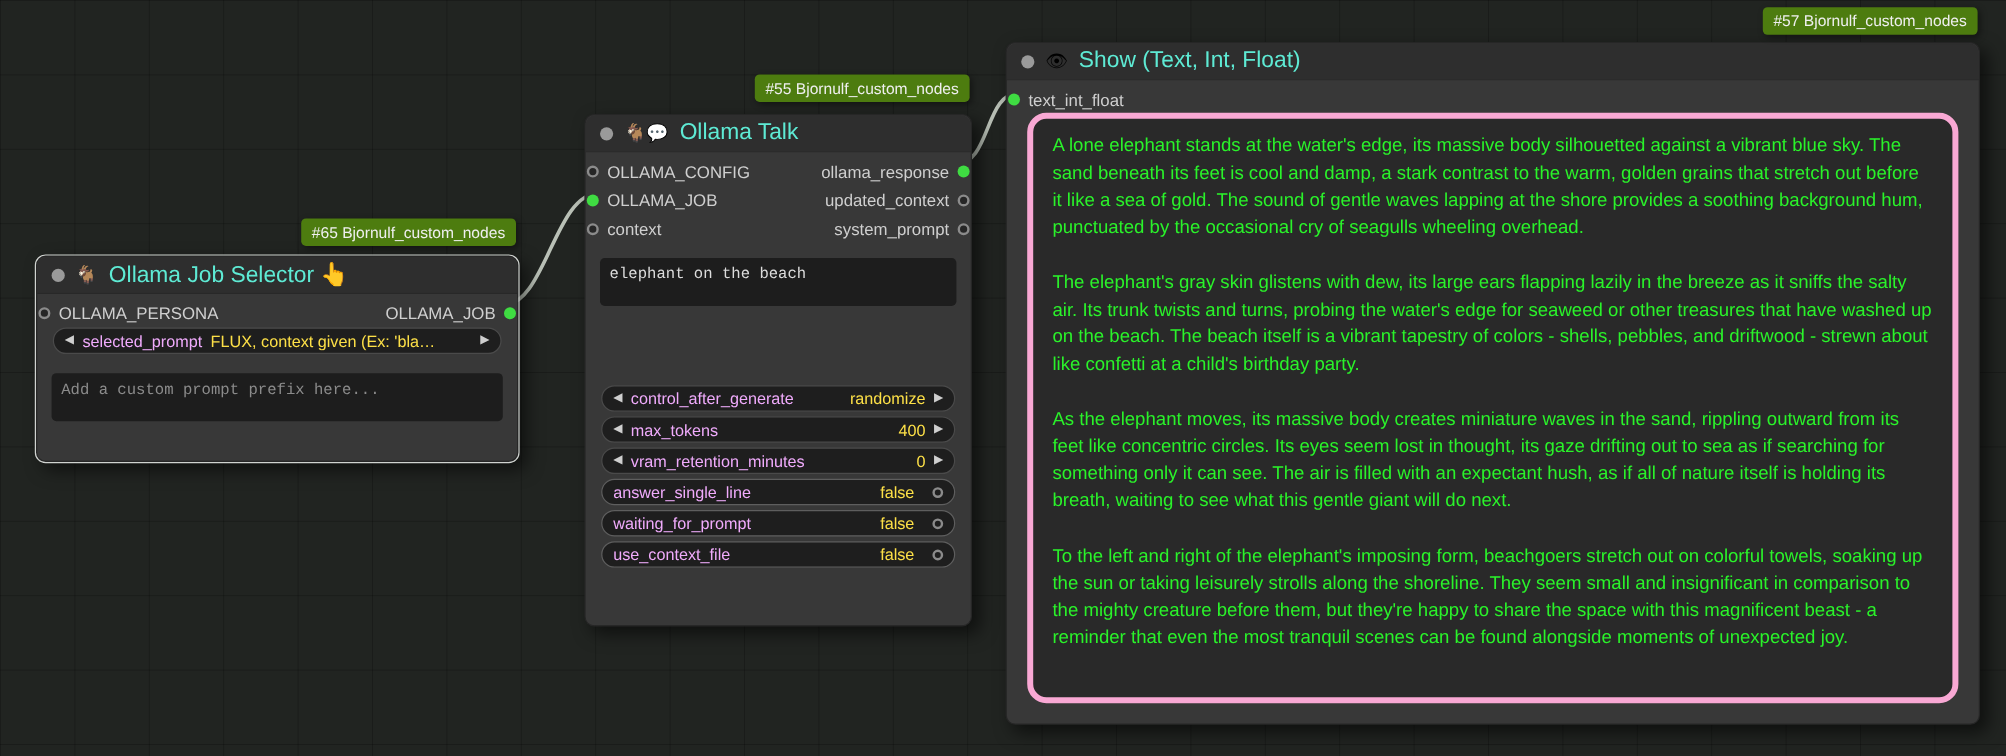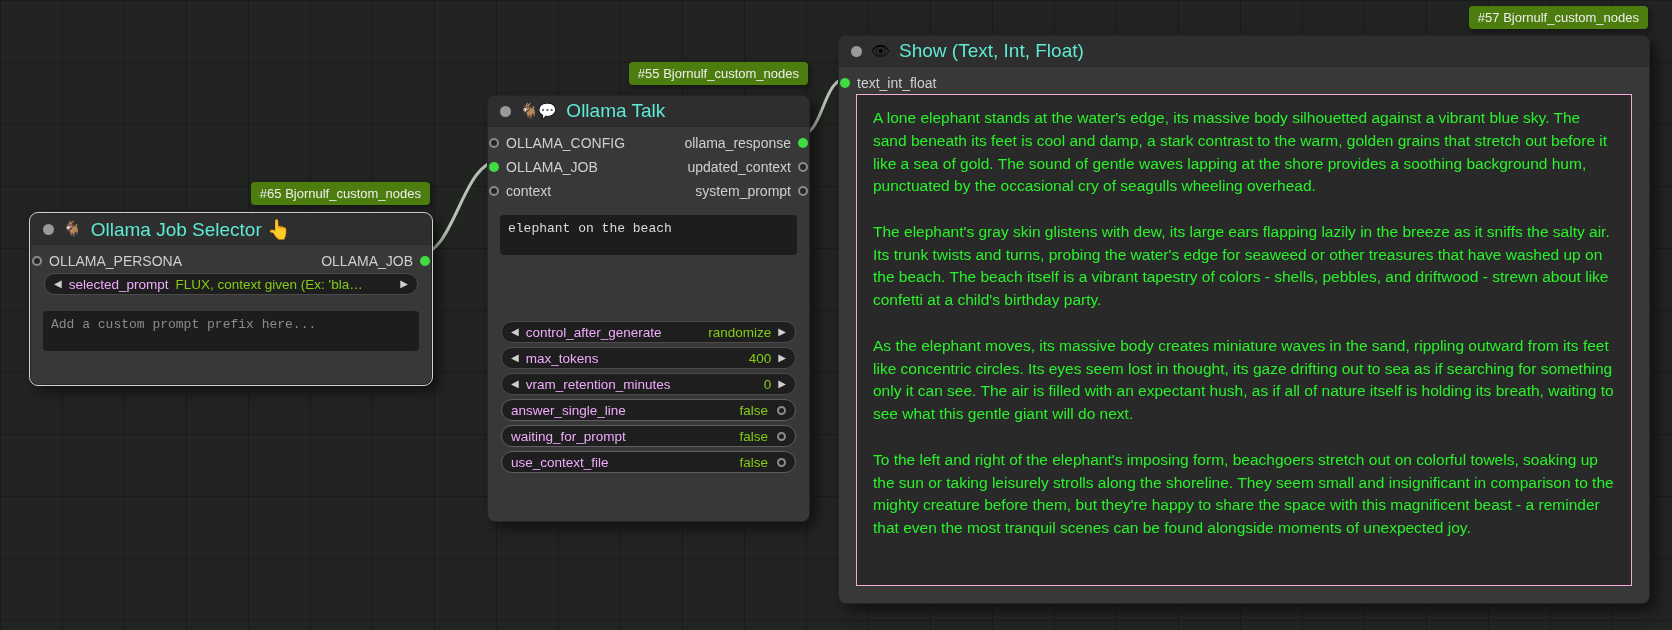--- a/index.html
+++ b/index.html
@@ -41,37 +41,37 @@
   .dot.green{background:var(--accent-green,#3ddc40);}
   .dot.hollow{width:10px;height:10px;border:2px solid #8b8b8b;background:#262626;}
 
   .widget{
     height:22px;border-radius:12px;background:#1e1e1e;margin:4px 13px;
     display:flex;align-items:center;gap:7px;padding:0 9px;
     font-size:13.5px;color:#bdbdbd;border:1px solid #4a4a4a;box-sizing:border-box;
   }
   .widget .arrow{color:#cfcfcf;font-size:10px;line-height:1;flex:none;}
   .widget .w-label{color:#f0abfc;white-space:nowrap;}
-  .widget .w-value{color:#84cc16;white-space:nowrap;}
+  .widget .w-value{color:#fde047;white-space:nowrap;}
   .widget .truncate{flex:1;overflow:hidden;text-overflow:ellipsis;min-width:0;}
   .widget.spread .w-value{margin-left:auto;}
   .widget.toggle{justify-content:space-between;border-color:#5e5e5e;}
-  .toggle-right{display:flex;align-items:center;gap:9px;padding-left:12px;}
+  .toggle-right{display:flex;align-items:center;gap:15px;padding-left:12px;}
   .toggle-dot{width:9px;height:9px;border:2px solid #8b8b8b;border-radius:50%;background:transparent;box-sizing:border-box;flex:none;}
 
   .textbox{
     background:#1d1d1d;border-radius:4px;margin:16px 12px;padding:6px 8px;
     font-family:"Liberation Mono","DejaVu Sans Mono",monospace;font-size:13px;
     color:#dcdcdc;height:28px;overflow:hidden;
   }
   .textbox.placeholder{color:#8b8b8b;}
 
   .show-text{
     position:absolute;left:17px;right:17px;top:58px;bottom:17px;
-    background:#292929;border:1px solid #f9a8d4;border-radius:0;
+    background:#292929;border:5px solid #f9a8d4;border-radius:16px;
     padding:12px 16px;color:var(--response-text,#2af52a);
     font-size:15.5px;line-height:1.47;white-space:pre-wrap;overflow:hidden;
   }
 
   
   #node-job-selector{left:30px;top:213px;width:400px;height:170px;}
   #node-ollama-talk{left:487px;top:95px;width:321px;height:425px;}
   #node-show-text{left:838px;top:35px;width:810px;height:567px;}
   #badge-56{right:1242px;top:182px;}
   #badge-55{right:864px;top:62px;}

